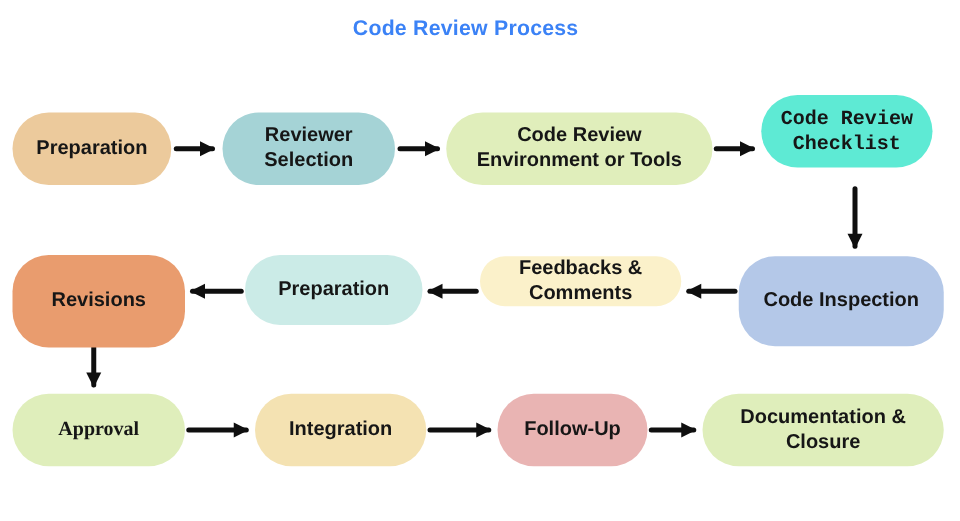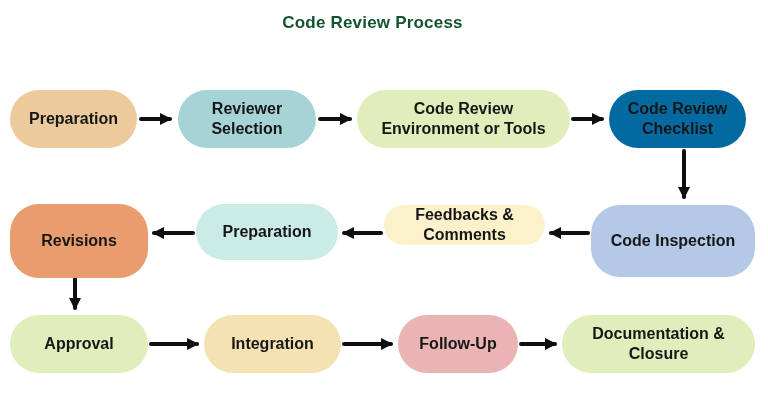--- a/index.html
+++ b/index.html
@@ -12,21 +12,21 @@
     overflow: hidden;
   }
   .diagram-title {
     position: absolute;
     top: 13px;
     left: 0;
     width: 745px;
     text-align: center;
     font-size: 17px;
     font-weight: bold;
-    color: #14532d;
+    color: #3b82f6;
     letter-spacing: 0.2px;
   }
   .node {
     position: absolute;
     border-radius: 29px;
     display: flex;
     align-items: center;
     justify-content: center;
     text-align: center;
     font-size: 16px;
@@ -72,25 +72,25 @@
     <line x1="193" y1="233" x2="154" y2="233" marker-end="url(#ah)"></line>
     <line x1="75" y1="264" x2="75" y2="308" marker-end="url(#ah)"></line>
     <line x1="151" y1="344" x2="197" y2="344" marker-end="url(#ah)"></line>
     <line x1="344" y1="344" x2="391" y2="344" marker-end="url(#ah)"></line>
     <line x1="521" y1="344" x2="555" y2="344" marker-end="url(#ah)"></line>
   </svg>
 
   <div class="node" style="left: 10px; top: 90px; width: 127px; height: 58px; background: rgb(236, 202, 156);">Preparation</div>
   <div class="node" style="left: 178px; top: 90px; width: 138px; height: 58px; background: rgb(165, 211, 214);">Reviewer Selection</div>
   <div class="node" style="left: 357px; top: 90px; width: 213px; height: 58px; background: rgb(224, 238, 187);">Code Review Environment or Tools</div>
-  <div class="node" style="left: 609px; top: 90px; width: 137px; height: 58px; background: #0369a1;">Code Review Checklist</div>
+  <div class="node" style="left: 609px; top: 76px; width: 137px; height: 58px; background: #5eead4; font-family: Liberation Mono, monospace;">Code Review Checklist</div>
 
   <div class="node" style="left: 591px; top: 205px; width: 164px; height: 72px; background: rgb(180, 200, 232);">Code Inspection</div>
   <div class="node" style="left: 384px; top: 205px; width: 161px; height: 40px; background: rgb(251, 241, 202);">Feedbacks &amp; Comments</div>
   <div class="node" style="left: 196px; top: 204px; width: 142px; height: 56px; background: rgb(203, 235, 231);">Preparation</div>
   <div class="node" style="left: 10px; top: 204px; width: 138px; height: 74px; background: rgb(233, 156, 110);">Revisions</div>
 
-  <div class="node" style="left: 10px; top: 315px; width: 138px; height: 58px; background: rgb(223, 238, 187);">Approval</div>
+  <div class="node" style="left: 10px; top: 315px; width: 138px; height: 58px; background: rgb(223, 238, 187); font-family: Liberation Serif, serif;">Approval</div>
   <div class="node" style="left: 204px; top: 315px; width: 137px; height: 58px; background: rgb(244, 226, 178); text-align: center;">Integration</div>
   <div class="node" style="left: 398px; top: 315px; width: 120px; height: 58px; background: rgb(233, 180, 179);">Follow-Up</div>
   <div class="node" style="left: 562px; top: 315px; width: 193px; height: 58px; background: rgb(223, 238, 187);">Documentation &amp; Closure</div>
 
 </div>
 
 </body></html>

